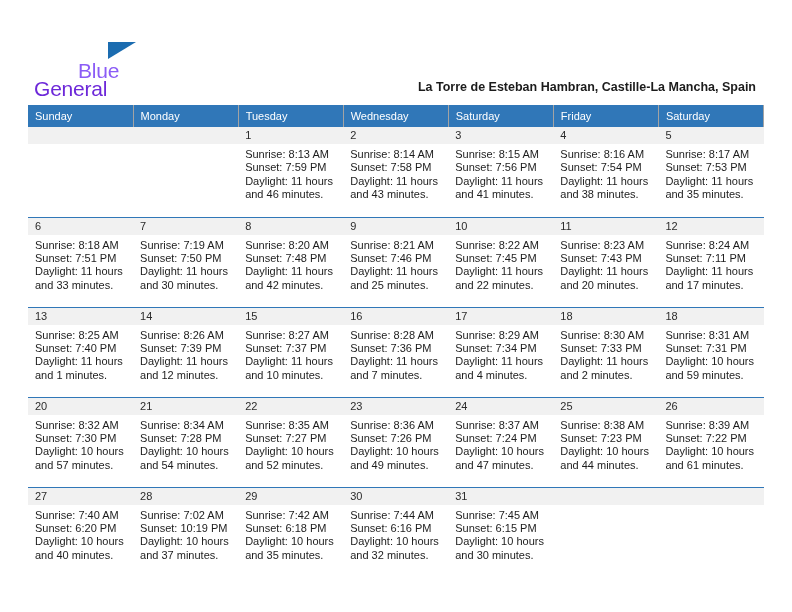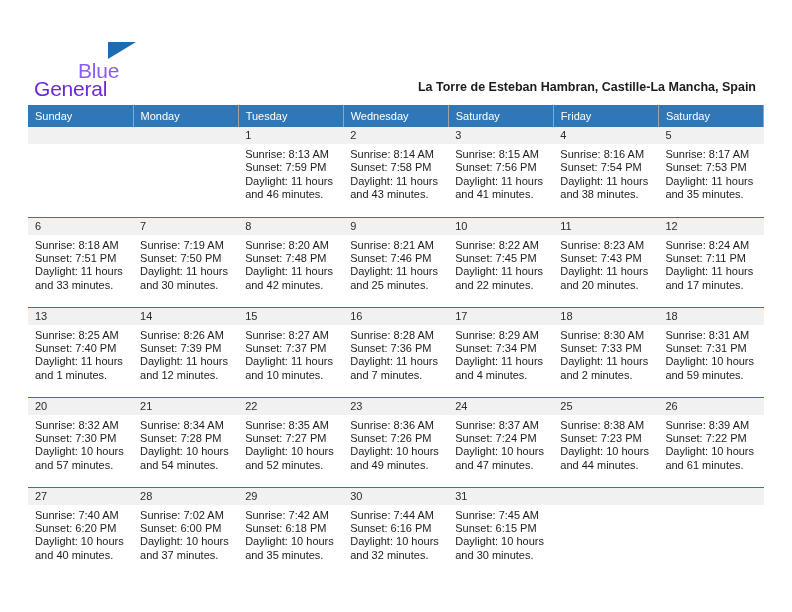--- a/index.html
+++ b/index.html
@@ -413,21 +413,21 @@
               <div>Sunrise: 7:40 AM</div>
               <div>Sunset: 6:20 PM</div>
               <div>Daylight: 10 hours</div>
               <div>and 40 minutes.</div>
             </div>
           </td>
           <td>
             <span class="daynum">28</span>
             <div class="info">
               <div>Sunrise: 7:02 AM</div>
-              <div>Sunset: 6:00 PM</div>
+              <div>Sunset: 10:19 PM</div>
               <div>Daylight: 10 hours</div>
               <div>and 37 minutes.</div>
             </div>
           </td>
           <td>
             <span class="daynum">29</span>
             <div class="info">
               <div>Sunrise: 7:42 AM</div>
               <div>Sunset: 6:18 PM</div>
               <div>Daylight: 10 hours</div>

